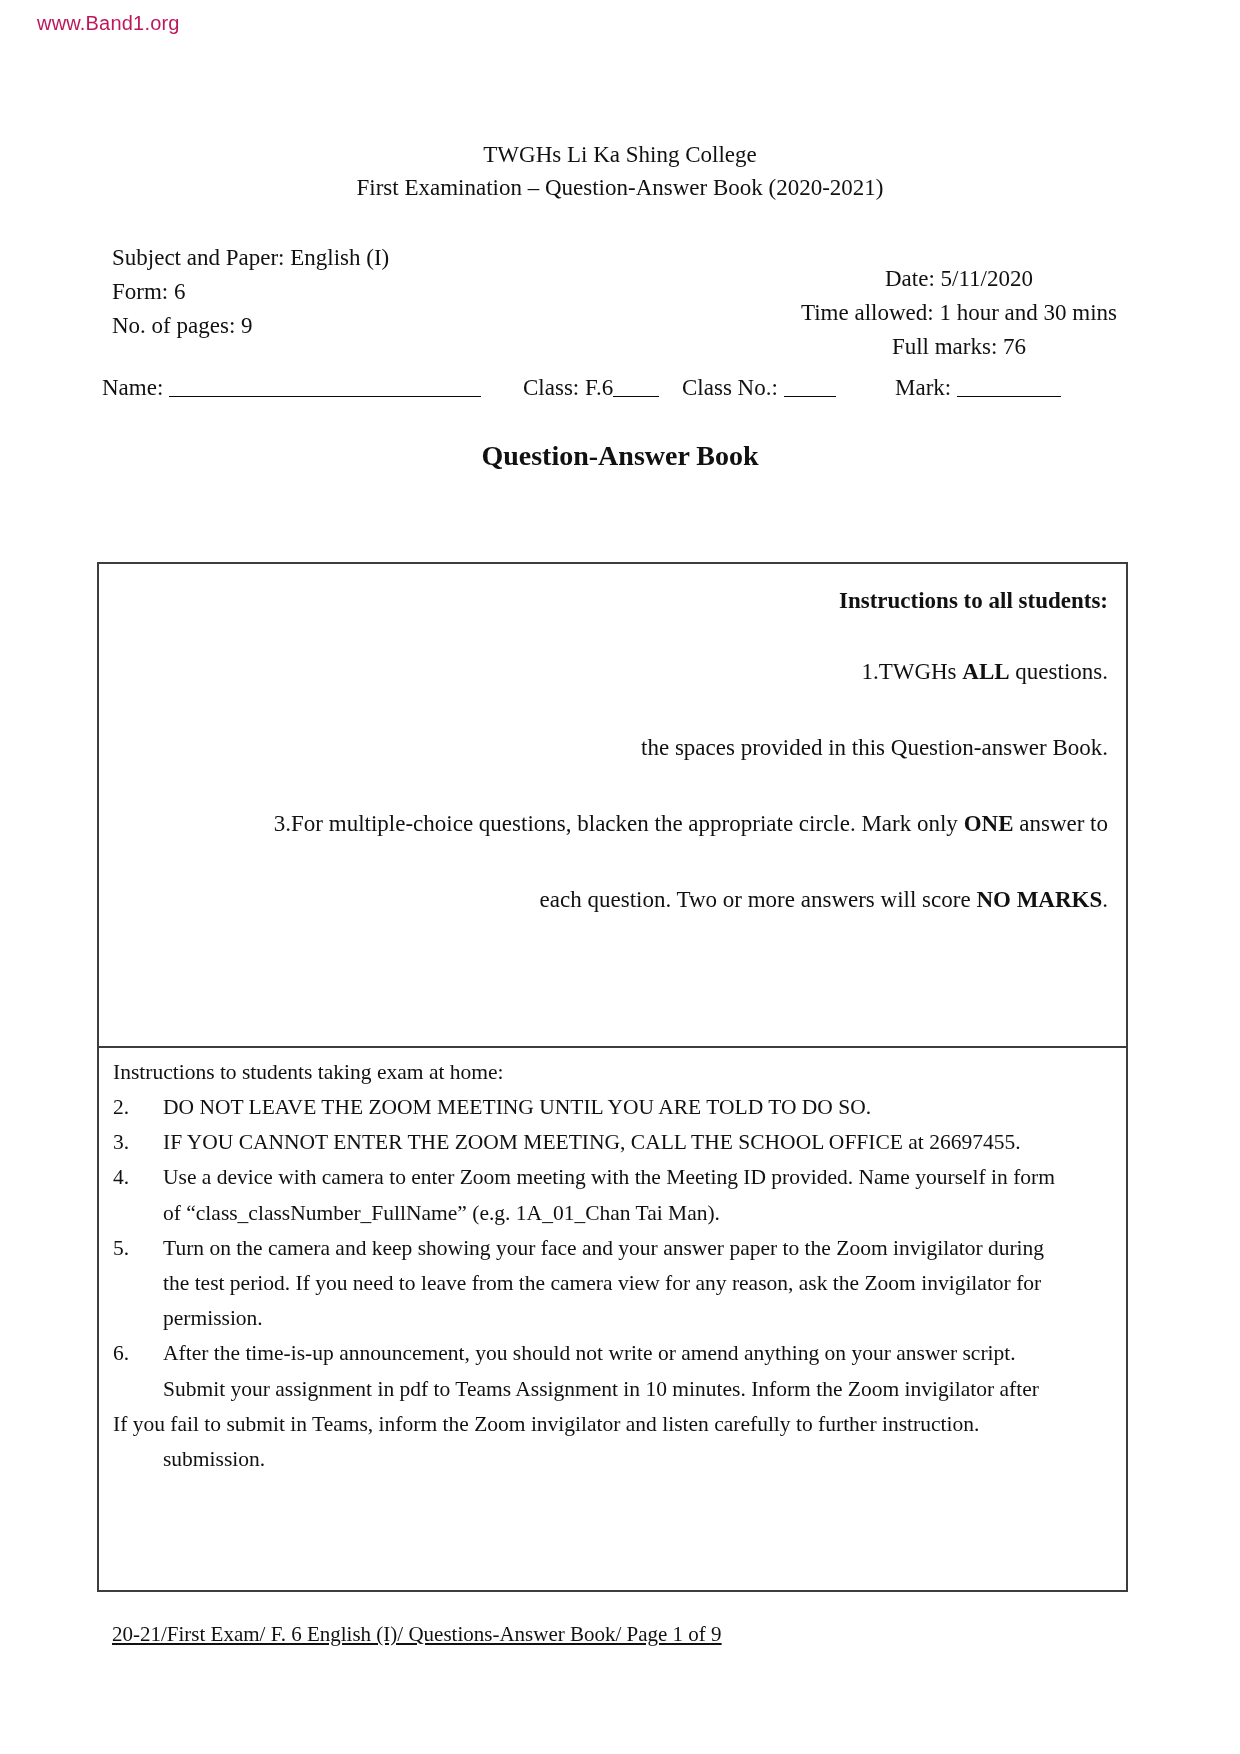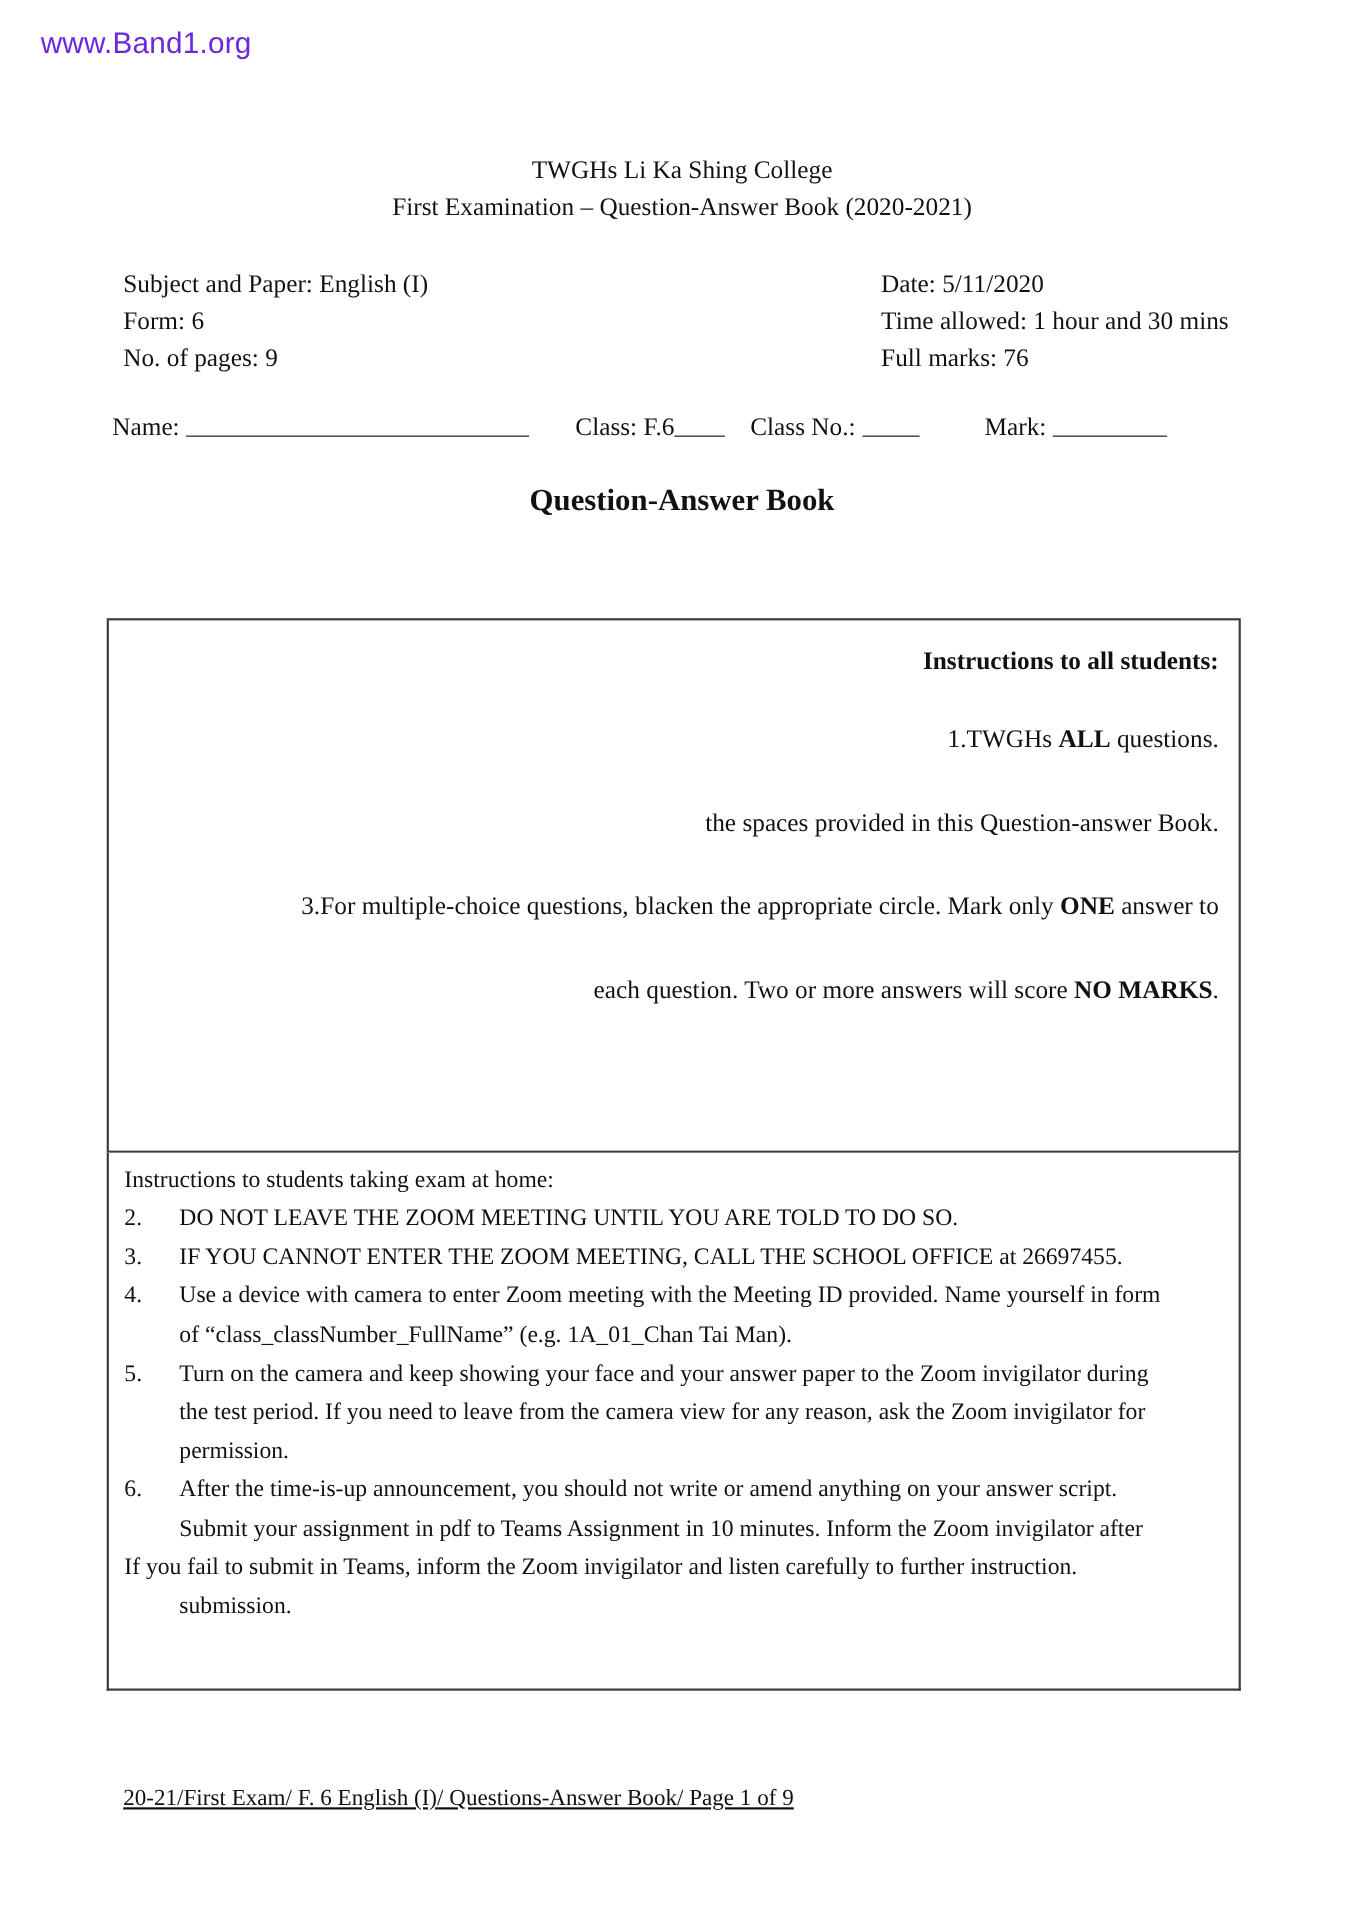--- a/index.html
+++ b/index.html
@@ -3,35 +3,35 @@
 <meta charset="utf-8">
 <style>
   html,body{margin:0;padding:0;}
   body{
     width:1240px;height:1754px;background:#ffffff;position:relative;
     font-family:"Liberation Serif","DejaVu Serif",serif;color:#111;
     -webkit-font-smoothing:antialiased;
   }
   .abs{position:absolute;}
   .watermark{
-    top:24px;left:37px;font-family:"Liberation Sans","DejaVu Sans",sans-serif;
-    font-size:27px;color:#6d28d9;letter-spacing:0.2px;
+    top:12px;left:37px;font-family:"Liberation Sans","DejaVu Sans",sans-serif;
+    font-size:20px;color:#be185d;letter-spacing:0.2px;
   }
   .title-block{top:138px;left:0;width:100%;text-align:center;font-size:23px;line-height:33px;}
   .info-block{top:241px;left:112px;right:123px;display:flex;justify-content:space-between;font-size:23px;}
   .info-col{display:flex;flex-direction:column;line-height:34px;}
-  .info-col.right{text-align:left;}
+  .info-col.right{text-align:center;margin-top:21px;}
   .student-line{top:374px;left:0;width:100%;height:32px;font-size:23px;}
   .blank{display:inline-block;border-bottom:1.6px solid #0a0a0a;height:22px;vertical-align:-2px;}
   .book-title{top:440px;left:0;width:100%;text-align:center;font-size:28px;font-weight:bold;}
   .ibox{left:97px;width:1031px;box-sizing:border-box;border:2px solid #3d3d3d;background:#fff;}
   .box1{top:562px;height:486px;padding:24px 18px 0 15px;font-size:23px;text-align:right;}
   .box1 .ibox-heading{font-weight:bold;margin-bottom:46px;}
   .box1 .iline{line-height:24px;margin-bottom:52px;white-space:nowrap;}
-  .box2{top:1048px;height:489px;border-top:none;padding:7px 4px 0 14px;font-size:21.5px;}
+  .box2{top:1048px;height:544px;border-top:none;padding:7px 4px 0 14px;font-size:21.5px;}
   .box2 .ibox-heading{line-height:35px;font-weight:normal;}
   .box2 .iline{line-height:35.2px;white-space:nowrap;}
   .num{display:inline-block;width:52px;}
   .box2 .num{width:50px;}
   .b{font-weight:bold;}
   .footer{top:1622px;left:112px;font-size:21px;text-decoration:underline;}
 </style>
 </head>
 <body>
 

